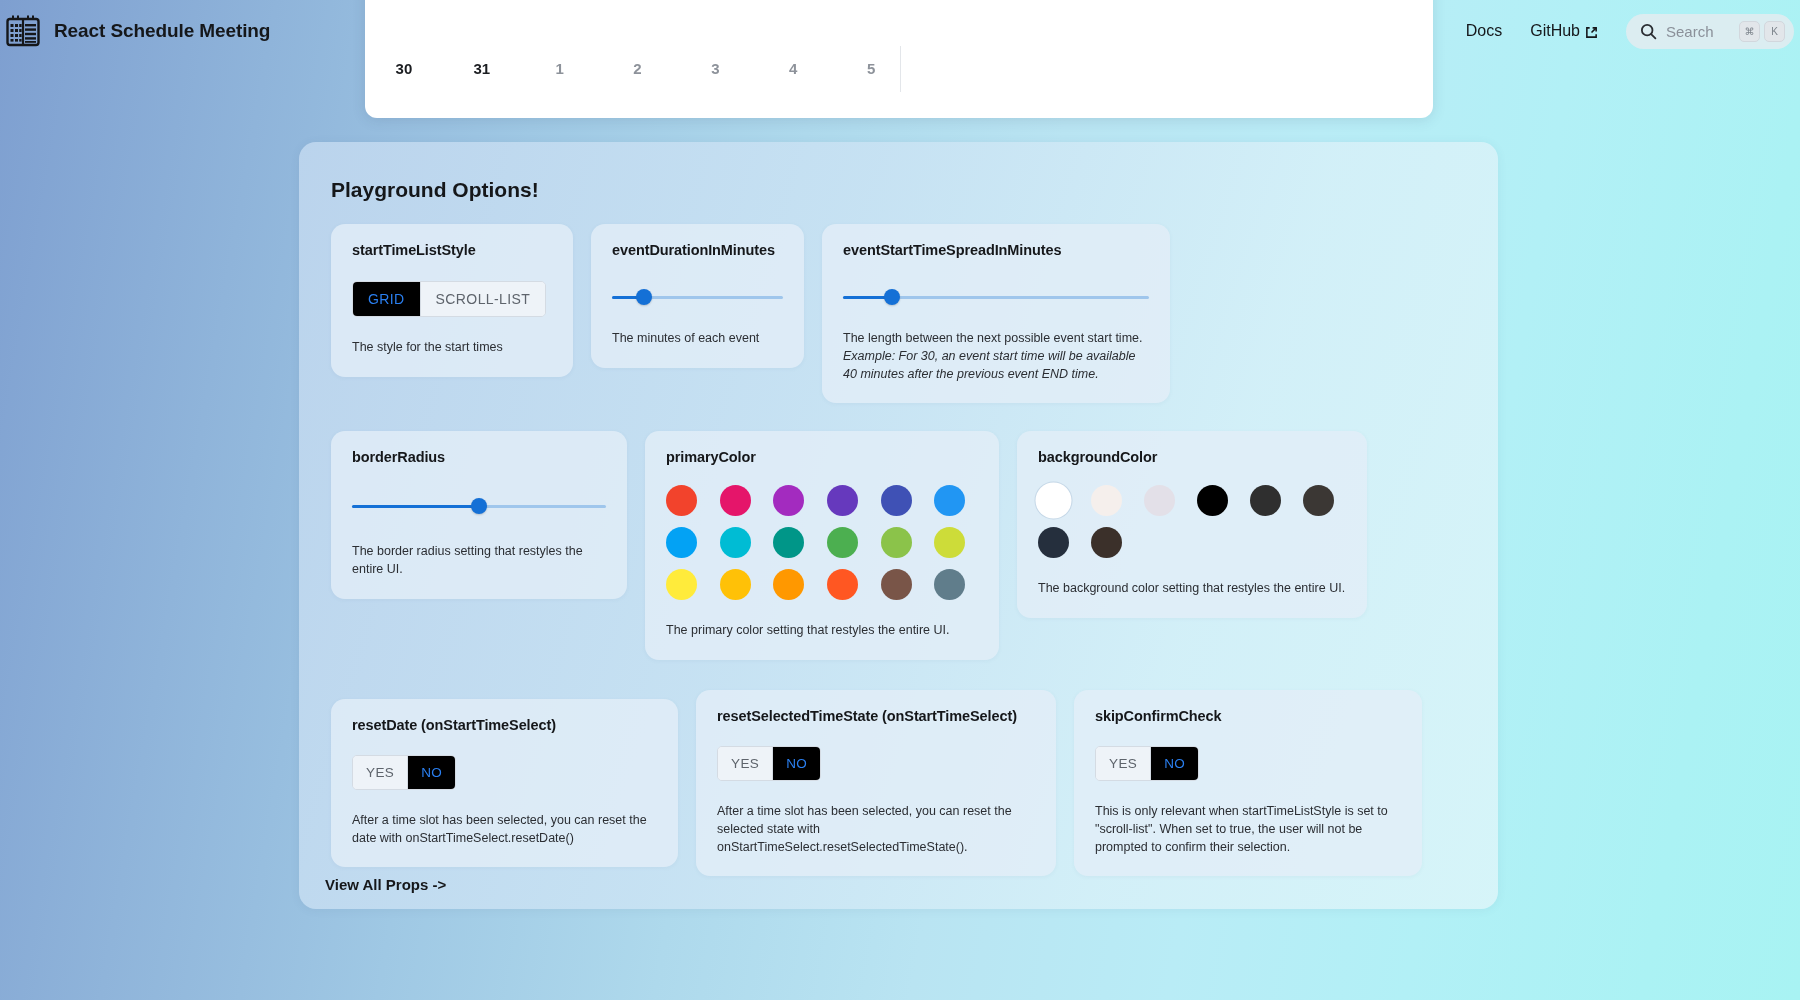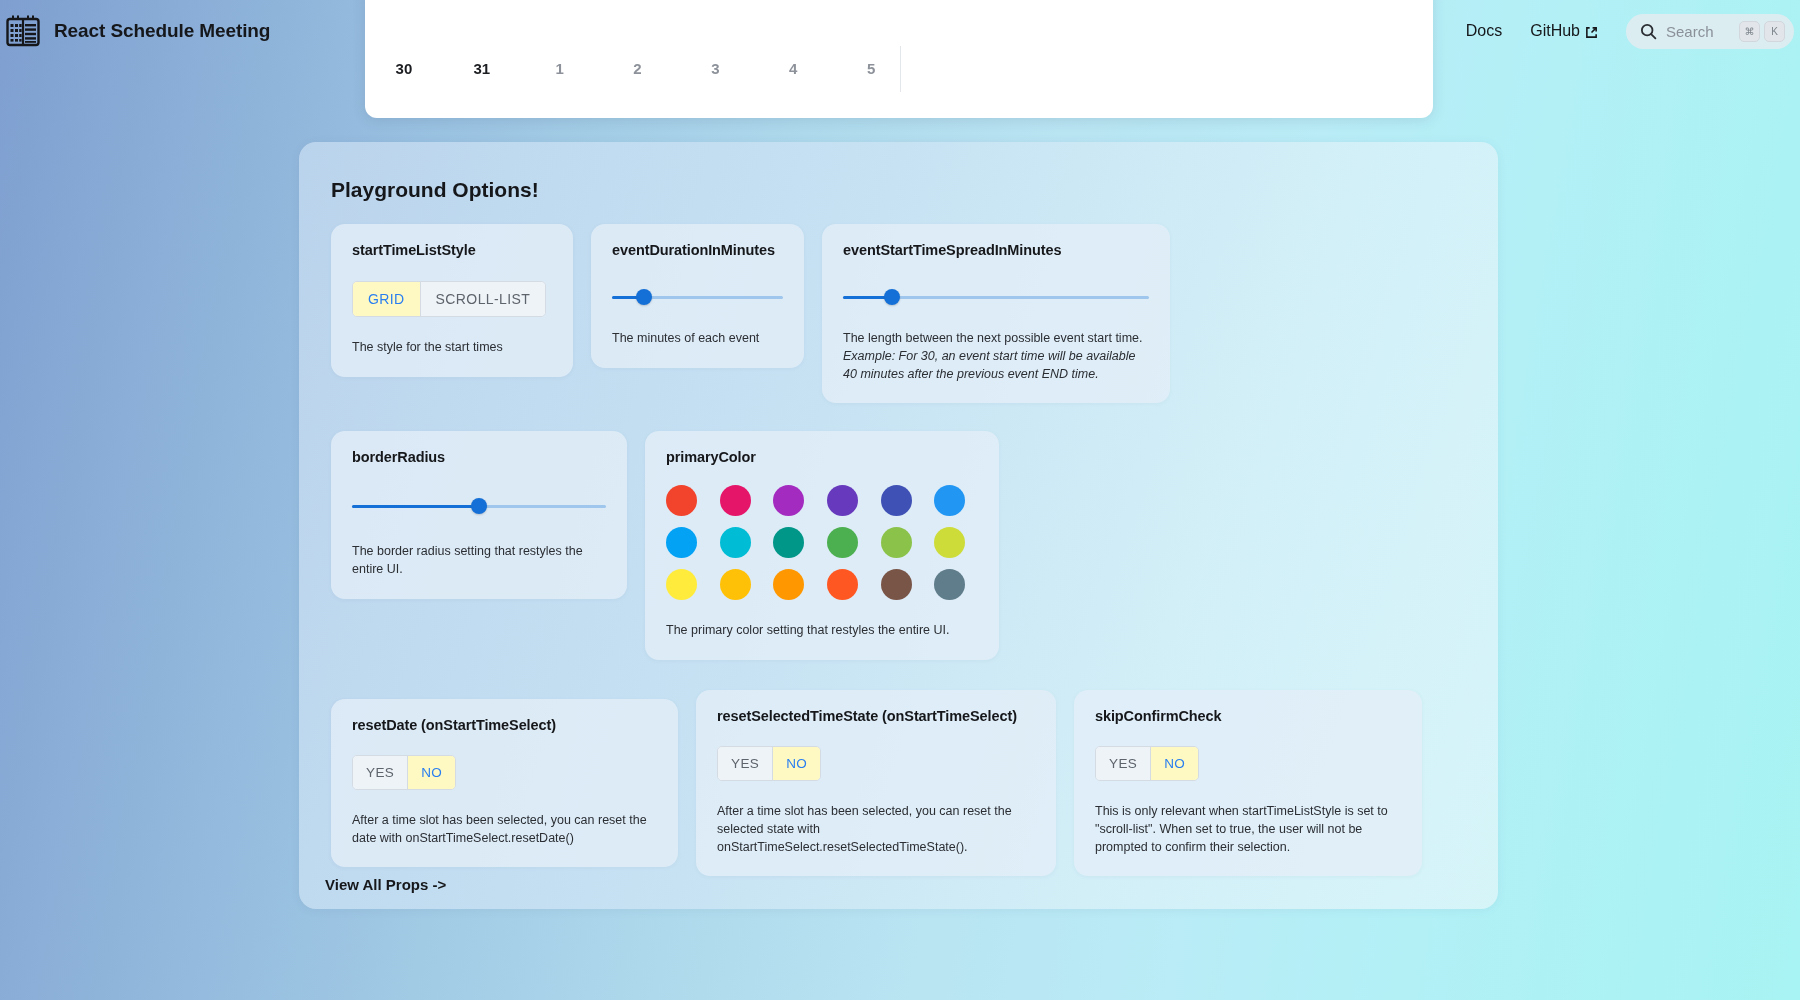--- a/index.html
+++ b/index.html
@@ -123,21 +123,21 @@
     padding: 9px 15px;
     color: #5c6features; color: #5e646c;
     background: #eef3f8;
     border: none; cursor: pointer;
     font-family: "Liberation Sans", sans-serif;
     white-space: nowrap;
   }
   .seg-btn + .seg-btn { border-left: 1px solid #d4dbe3; }
   .seg-btn.on {
     color: #2a7ff0;
-    background: #fef9c3;
+    background: #000000;
   }
   .seg-sm .seg-btn { padding: 9px 13px; font-size: 13.5px; }
 
   
   .slider { position: relative; height: 18px; display: flex; align-items: center; }
   .slider-track {
     position: absolute; left: 0; right: 0; height: 3px;
     background: #9fc6ec; border-radius: 2px;
   }
   .slider-fill {
@@ -311,20 +311,34 @@
           <span class="sw" style="background: rgb(255, 235, 59);"></span>
           <span class="sw" style="background: rgb(255, 193, 7);"></span>
           <span class="sw" style="background: rgb(255, 152, 0);"></span>
           <span class="sw" style="background: rgb(255, 87, 34);"></span>
           <span class="sw" style="background: rgb(121, 85, 72);"></span>
           <span class="sw" style="background: rgb(96, 125, 139);"></span>
         </div>
       <div class="card-desc" style="margin-top:22px;">The primary color setting that restyles the entire UI.</div>
     </div>
 
+    <div class="card" style="width:350px;">
+      <div class="card-title">backgroundColor</div>
+      <div class="sw-grid bg" id="background-swatches" style="margin-top:20px;">
+          <span class="sw sel" style="background: rgb(255, 255, 255);"></span>
+          <span class="sw" style="background: rgb(245, 239, 236);"></span>
+          <span class="sw" style="background: rgb(227, 224, 232);"></span>
+          <span class="sw" style="background: rgb(0, 0, 0);"></span>
+          <span class="sw" style="background: rgb(47, 47, 47);"></span>
+          <span class="sw" style="background: rgb(59, 55, 52);"></span>
+          <span class="sw" style="background: rgb(37, 47, 61);"></span>
+          <span class="sw" style="background: rgb(59, 48, 42);"></span>
+        </div>
+      <div class="card-desc" style="margin-top:22px;">The background color setting that restyles the entire UI.</div>
+    </div>
   </div>
 
   <div class="row" style="margin-top:30px;align-items:center;">
 
     <div class="card" style="width:347px;">
       <div class="card-title">resetDate (onStartTimeSelect)</div>
       <div class="seg seg-sm" style="margin-top:22px;">
         <button class="seg-btn">YES</button>
         <button class="seg-btn on">NO</button>
       </div>

